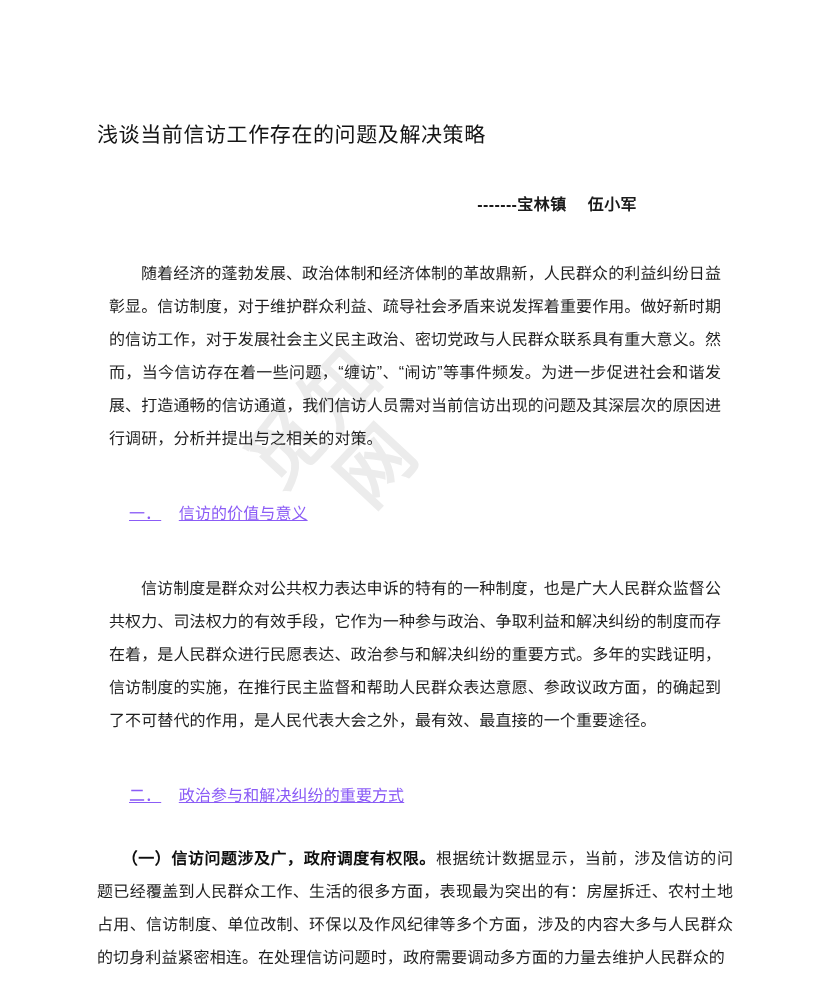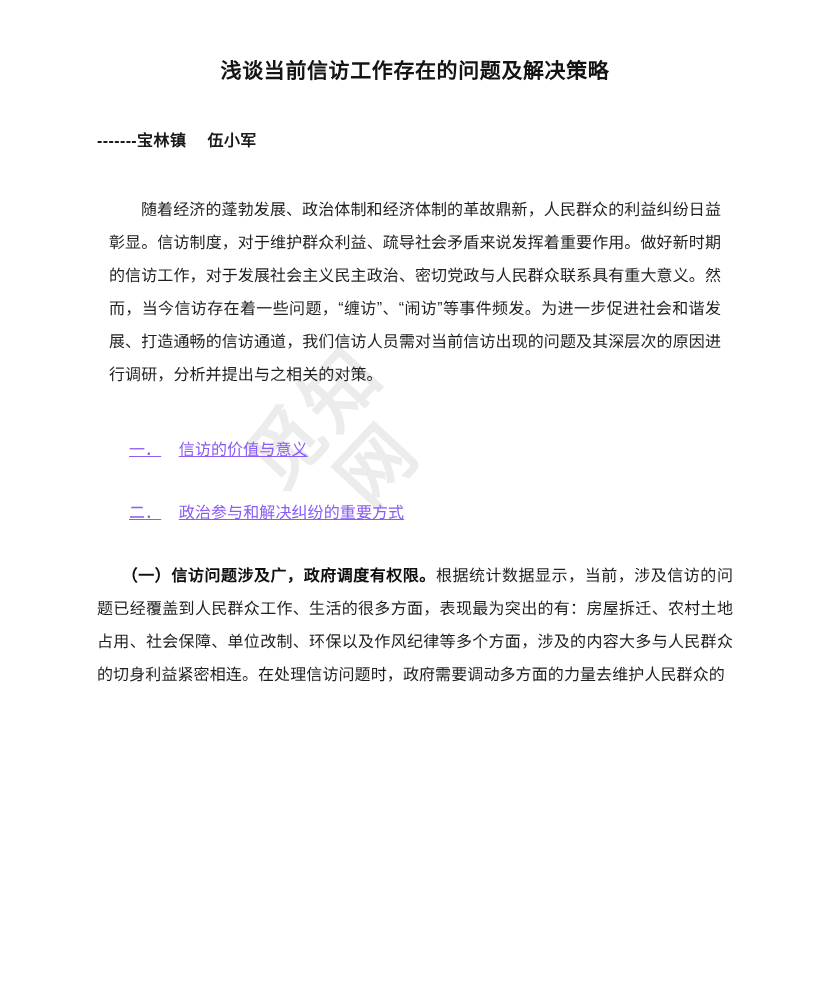--- a/index.html
+++ b/index.html
@@ -54,32 +54,33 @@
   
   .content {
     position: relative;
     z-index: 1;
     padding: 0 97px;
     box-sizing: border-box;
   }
 
   .doc-title {
     margin: 0;
-    padding-top: 56px;
+    padding-top: 120px;
     font-size: 21px;
-    font-weight: 700;
-    text-align: center;
+    font-weight: 400;
+    text-align: left;
     letter-spacing: 0.6px;
     color: #141414;
     line-height: 1.4;
   }
 
   .byline {
     margin: 0;
     padding-top: 42px;
+    text-align: right;
     padding-right: 96px;
     font-size: 16px;
     font-weight: 700;
     color: #1a1a1a;
     letter-spacing: 0.4px;
     white-space: pre;
   }
 
   .body-para {
     margin: 12px;
@@ -142,23 +143,24 @@
     <h1 class="doc-title">浅谈当前信访工作存在的问题及解决策略</h1>
 
     <p class="byline">-------宝林镇　 伍小军</p>
 
     <p class="body-para">随着经济的蓬勃发展、政治体制和经济体制的革故鼎新，人民群众的利益纠纷日益彰显。信访制度，对于维护群众利益、疏导社会矛盾来说发挥着重要作用。做好新时期的信访工作，对于发展社会主义民主政治、密切党政与人民群众联系具有重大意义。然而，当今信访存在着一些问题，“缠访”、“闹访”等事件频发。为进一步促进社会和谐发展、打造通畅的信访通道，我们信访人员需对当前信访出现的问题及其深层次的原因进行调研，分析并提出与之相关的对策。</p>
 
     <p class="section-heading">
       <span class="num">一．</span><span>信访的价值与意义</span>
     </p>
 
+    <p class="body-para">信访制度是群众对公共权力表达申诉的特有的一种制度，也是广大人民群众监督公共权力、司法权力的有效手段，它作为一种参与政治、争取利益和解决纠纷的制度而存在着，是人民群众进行民愿表达、政治参与和解决纠纷的重要方式。多年的实践证明，信访制度的实施，在推行民主监督和帮助人民群众表达意愿、参政议政方面，的确起到了不可替代的作用，是人民代表大会之外，最有效、最直接的一个重要途径。</p>
 
     <p class="section-heading">
       <span class="num">二．</span><span>政治参与和解决纠纷的重要方式</span>
     </p>
 
     <p class="sub-para">
-      <span class="lead">（一）信访问题涉及广，政府调度有权限。</span><span>根据统计数据显示，当前，涉及信访的问题已经覆盖到人民群众工作、生活的很多方面，表现最为突出的有：房屋拆迁、农村土地占用、社会保障、单位改制、环保以及作风纪律等多个方面，涉及的内容大多与人民群众的切身利益紧密相连。在处理信访问题时，政府需要调动多方面的力量去维护人民群众的</span>
+      <span class="lead">（一）信访问题涉及广，政府调度有权限。</span><span>根据统计数据显示，当前，涉及信访的问题已经覆盖到人民群众工作、生活的很多方面，表现最为突出的有：房屋拆迁、农村土地占用、信访制度、单位改制、环保以及作风纪律等多个方面，涉及的内容大多与人民群众的切身利益紧密相连。在处理信访问题时，政府需要调动多方面的力量去维护人民群众的</span>
     </p>
 
   </div>
 </div>
 
 </body></html>

